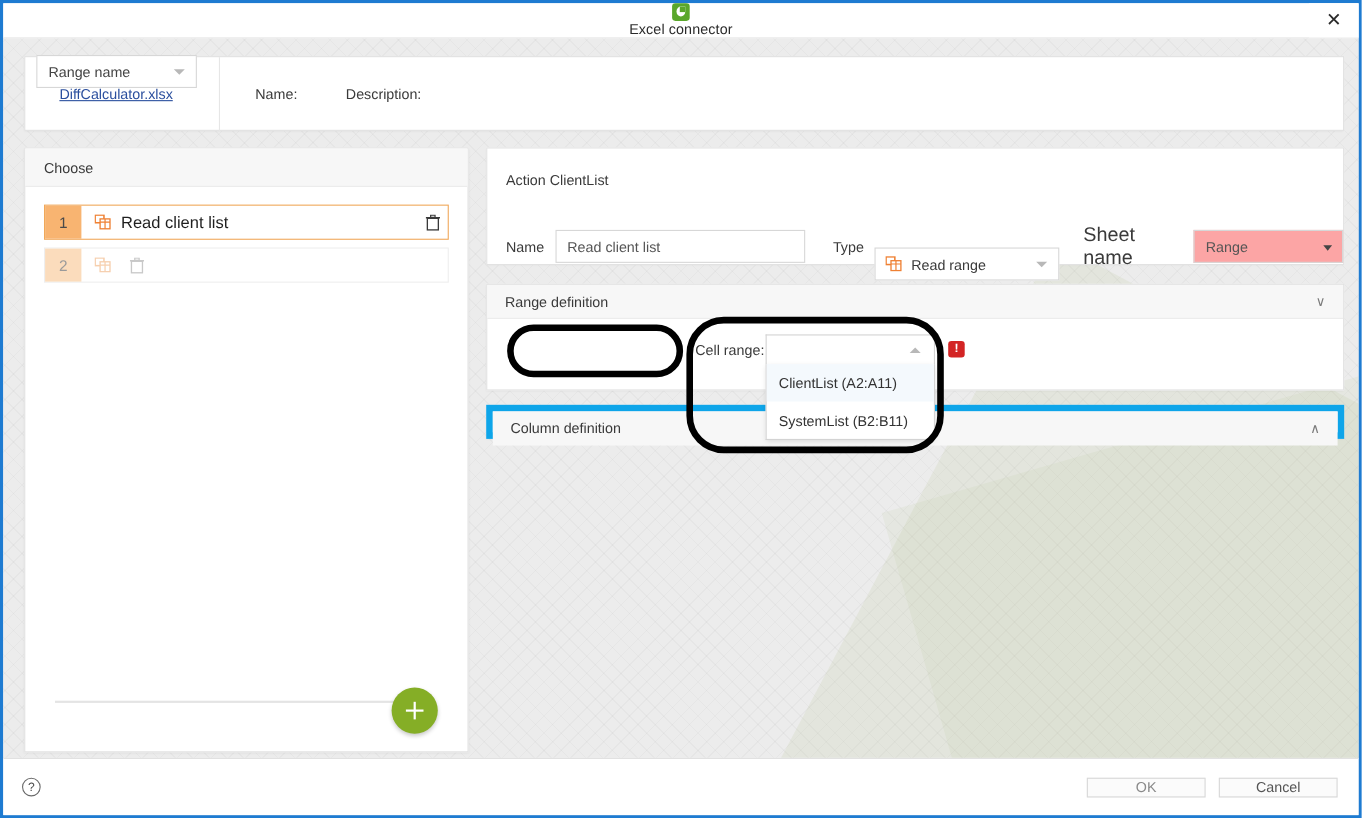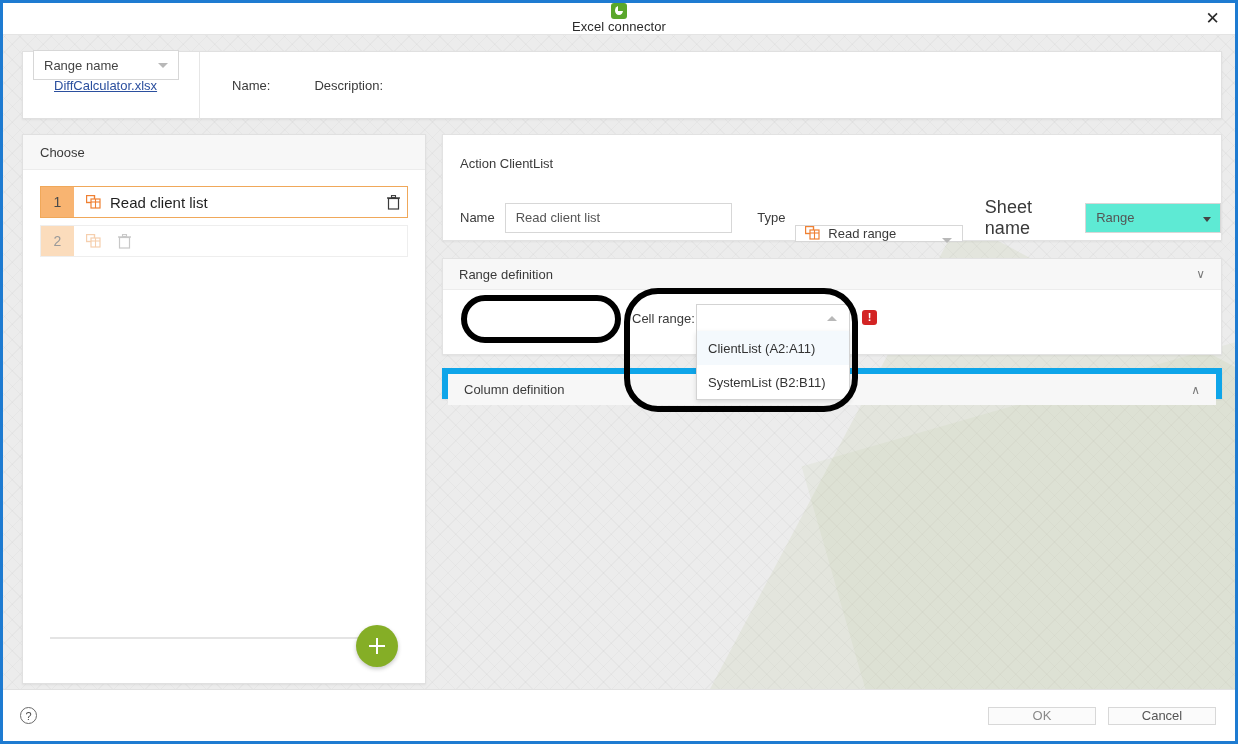--- a/index.html
+++ b/index.html
@@ -215,37 +215,37 @@
     display: flex; align-items: center;
   }
   #ai-name-label { font-size: 13px; color: #3a3a3a; }
   #ai-name-input {
     margin-left: 10px; width: 243px; height: 30px;
     border: 1px solid #d7d7d7; background: #fff;
     font-size: 13px; color: #555; padding: 0 10px; font-family: inherit;
   }
   #ai-type-label { margin-left: 25px; font-size: 13px; color: #3a3a3a; }
   #ai-type-select {
-    margin-left: 10px; width: 180px; height: 17px;
+    margin-left: 10px; width: 180px; height: 30px;
     border: 1px solid #d7d7d7; background: #fff;
-    display: flex; align-items: flex-start; cursor: pointer; position: relative; margin-top: 32px;
+    display: flex; align-items: center; cursor: pointer; position: relative; margin-top: 32px;
   }
   #ai-type-select .grid-icon { margin-left: 9px; margin-right: 8px; }
   #ai-type-value { font-size: 13px; color: #3a3a3a; }
   .caret-down-light {
     position: absolute; right: 10px; top: 12px;
     width: 0; height: 0;
     border-left: 5px solid transparent;
     border-right: 5px solid transparent;
     border-top: 5px solid #b8b8b8;
   }
   #ai-sheet-label { margin-left: 22px; font-size: 18px; color: #3a3a3a; }
   #ai-sheet-select {
     margin-left: 10px; width: 146px; height: 30px;
-    border: 1px solid #d7d7d7; background: #5eead4;
+    border: 1px solid #d7d7d7; background: #fca5a5;
     display: flex; align-items: center; cursor: pointer; position: relative;
   }
   #ai-sheet-value { font-size: 13px; color: #555; margin-left: 10px; }
   .caret-down-dark {
     position: absolute; right: 9px; top: 13px;
     width: 0; height: 0;
     border-left: 4px solid transparent;
     border-right: 4px solid transparent;
     border-top: 5px solid #444;
   }

